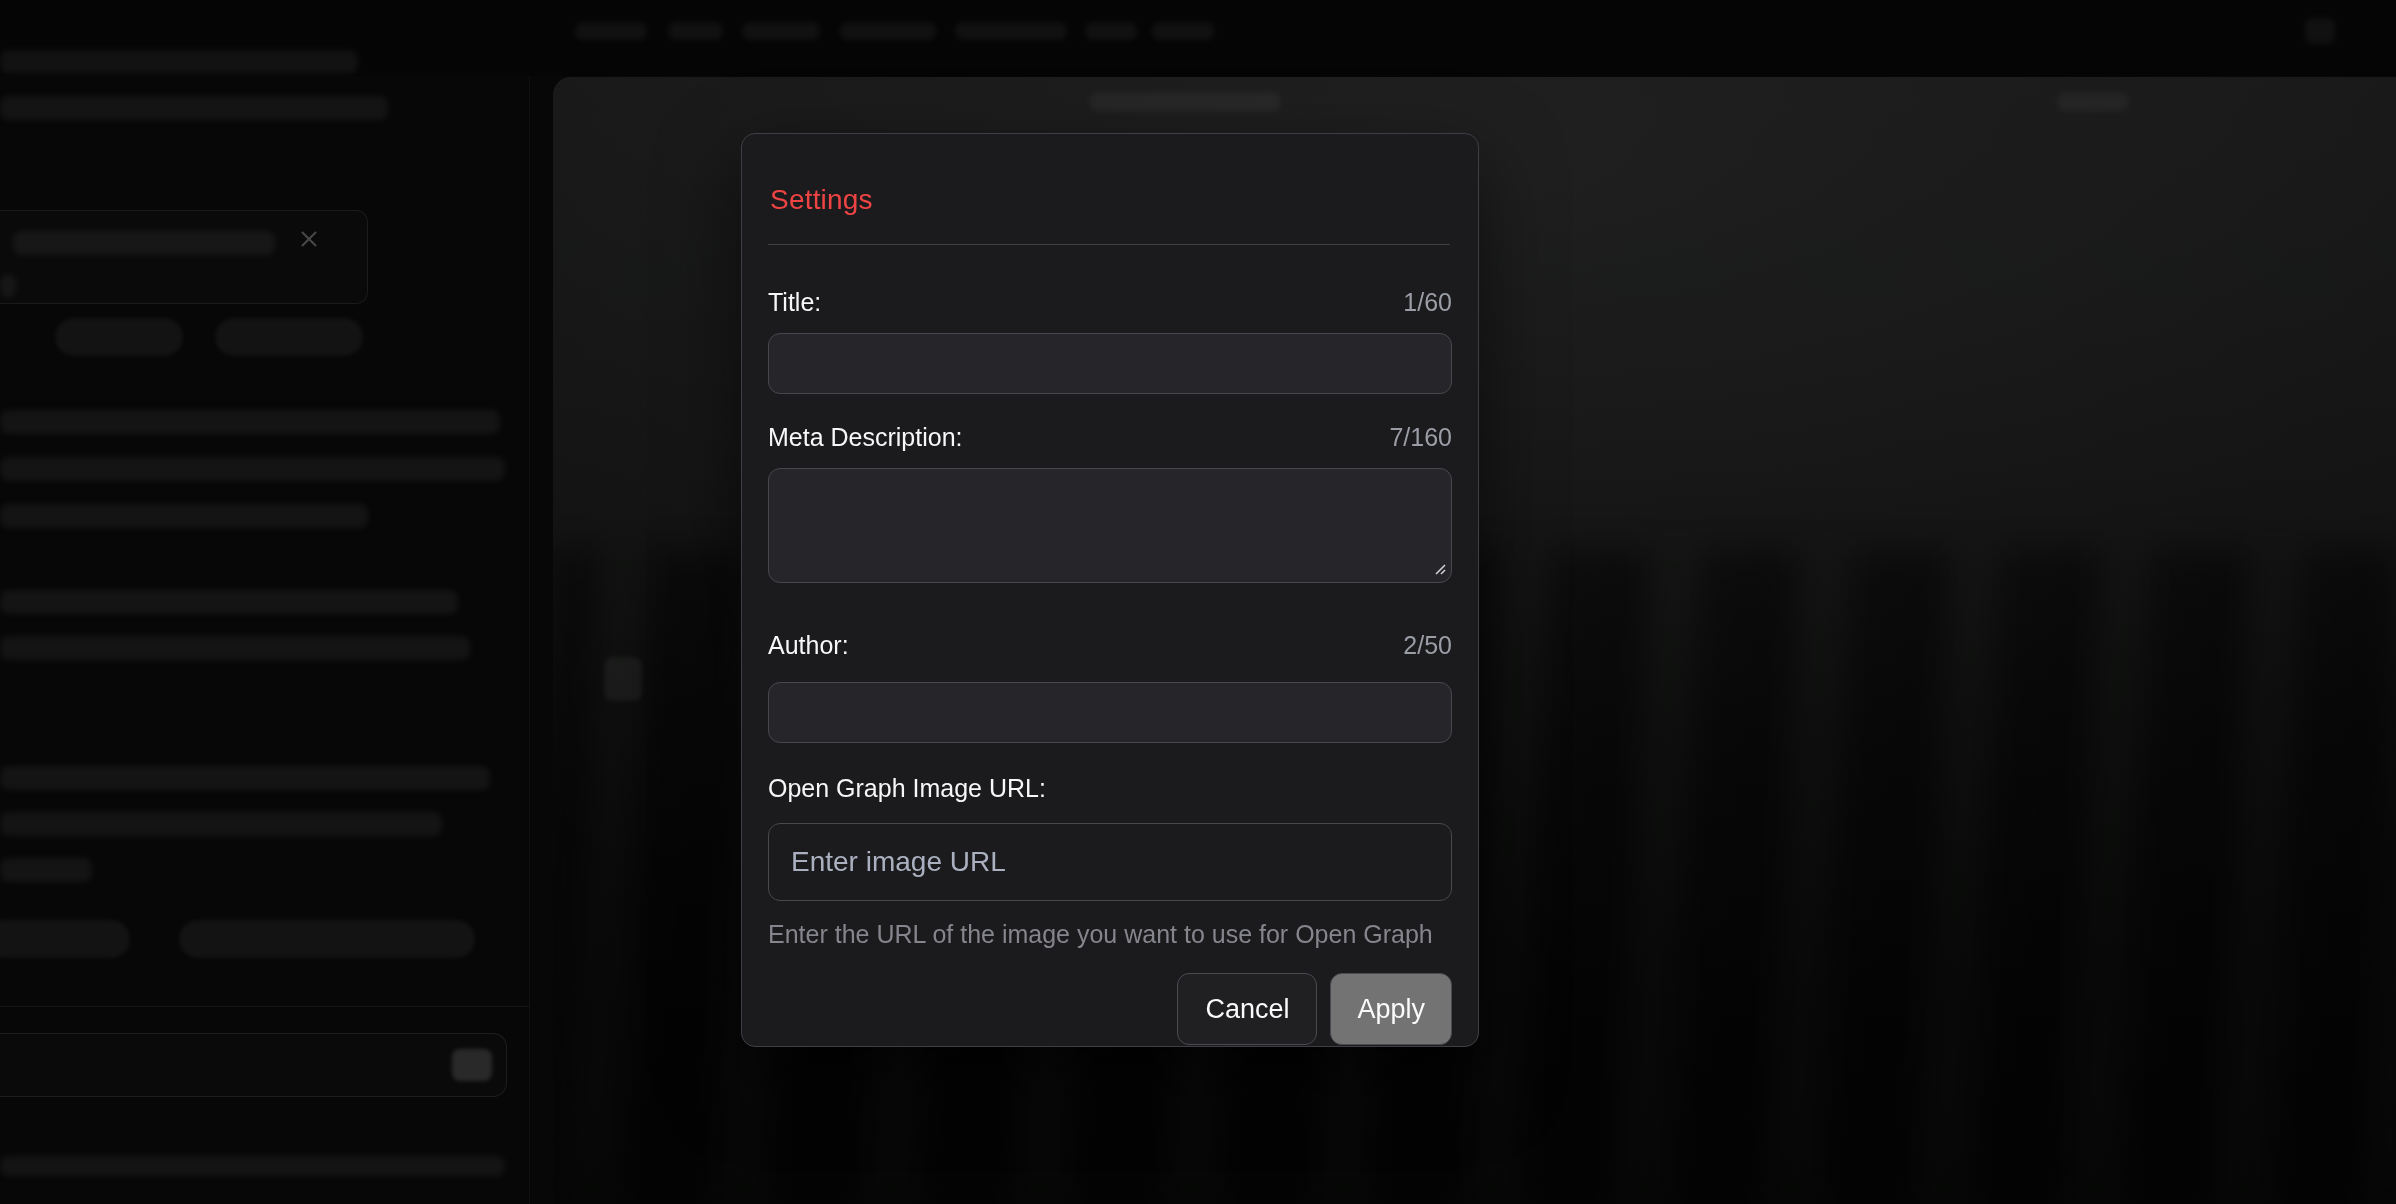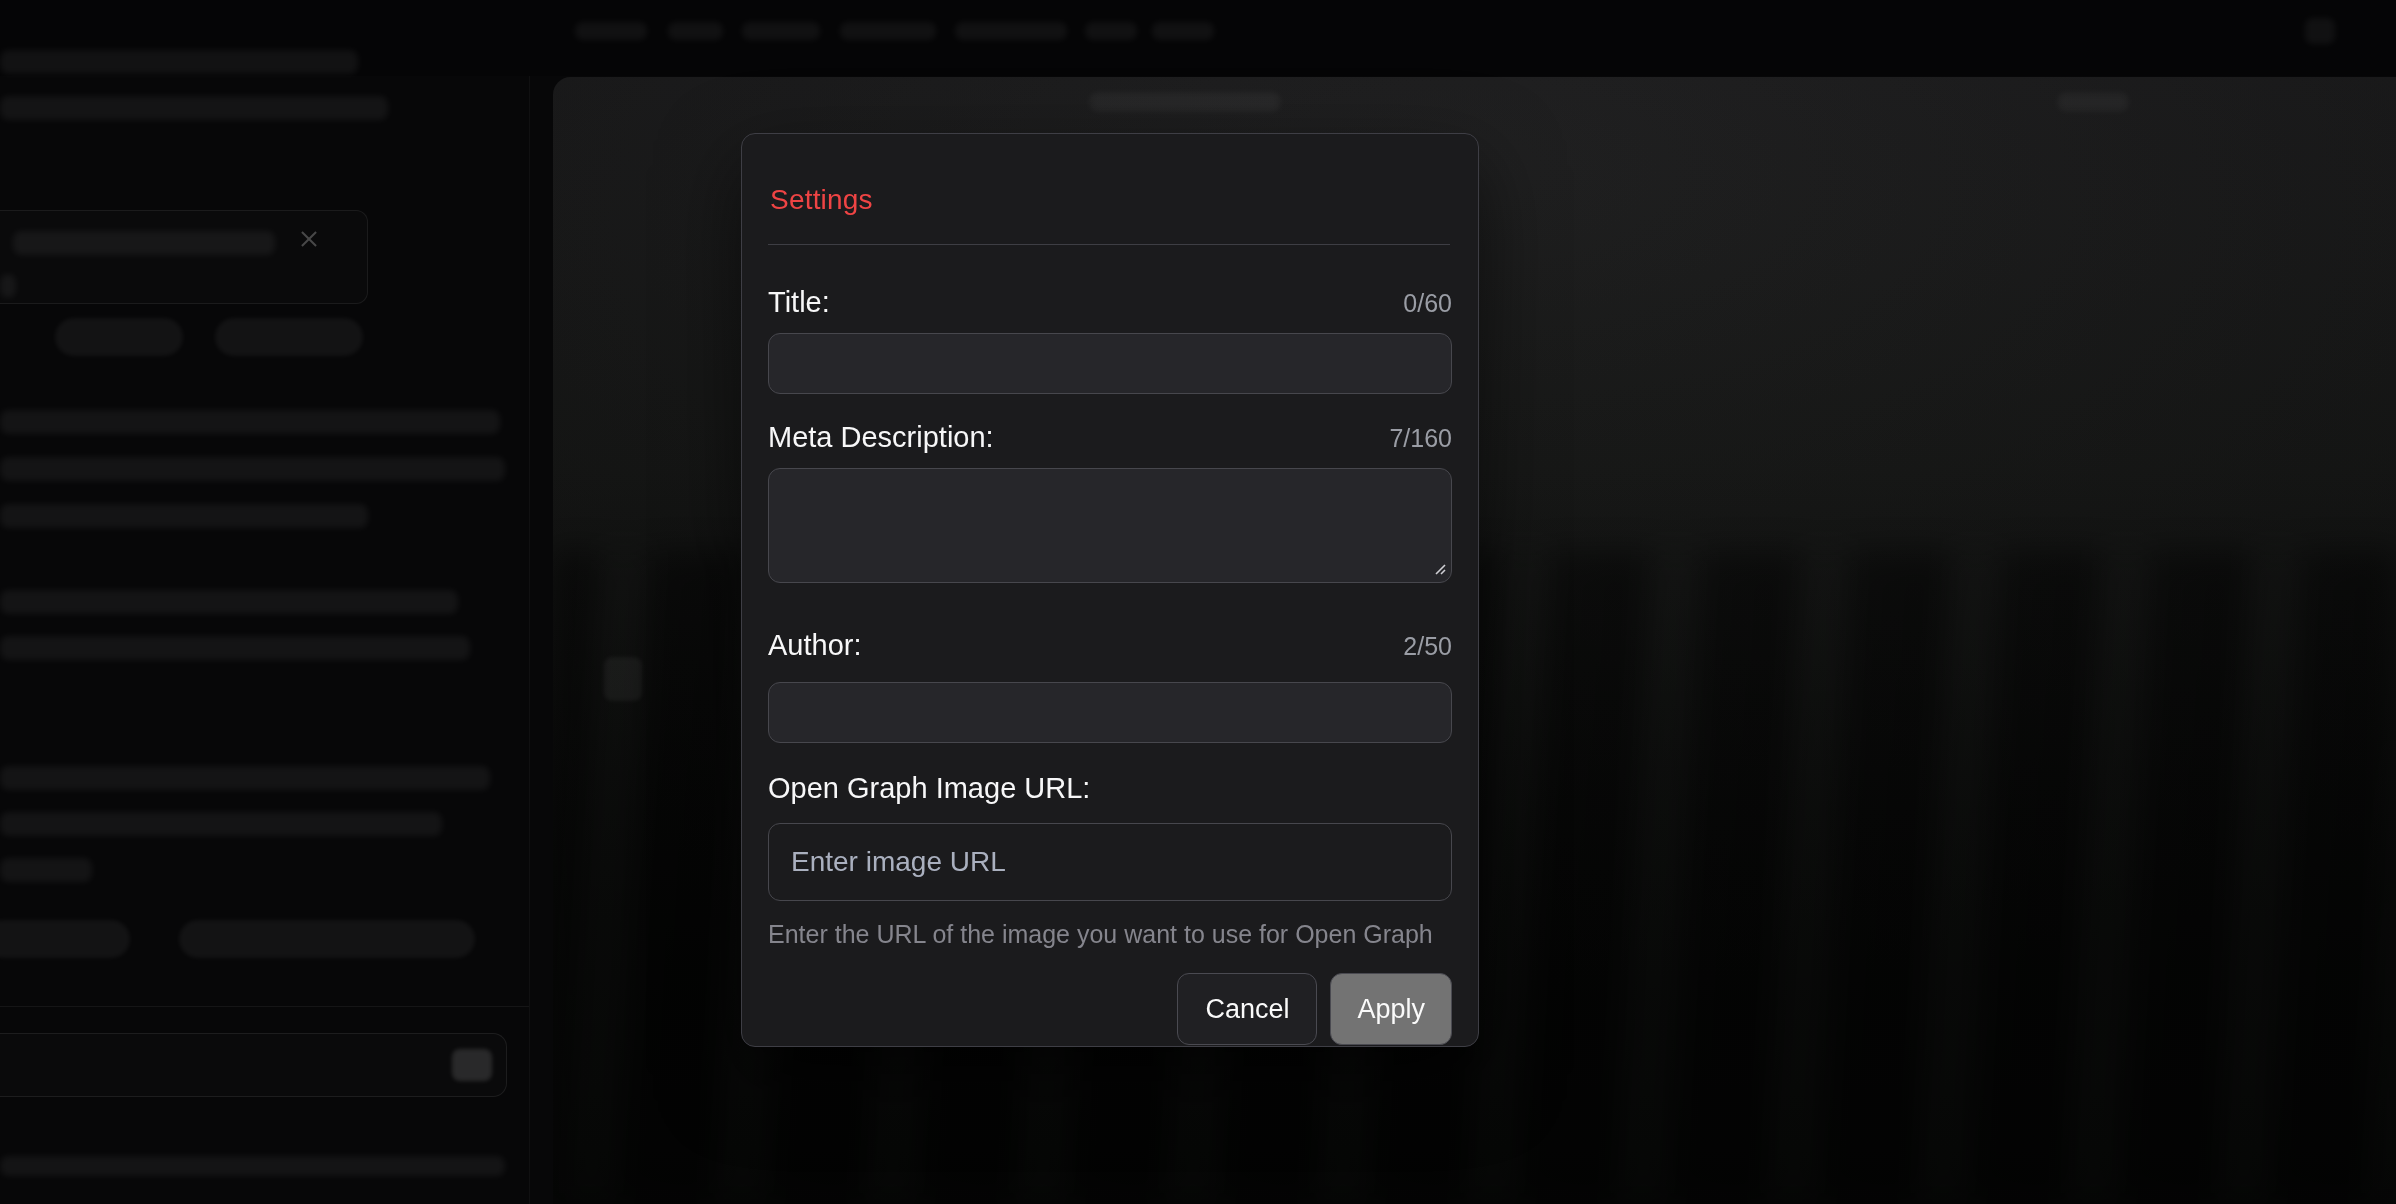--- a/index.html
+++ b/index.html
@@ -34,21 +34,21 @@
         background:rgba(255,255,255,0.05);filter:blur(2px);}
 
   
   .modal{position:absolute;left:741px;top:133px;width:738px;height:914px;box-sizing:border-box;
          background:#1b1b1d;border:1px solid #3e3e45;border-radius:14px;
          box-shadow:0 30px 80px rgba(0,0,0,0.55);color:#f0f0f2;}
   .modal-inner{padding:0 26px 0 26px;}
   .modal-title{margin:48px 0 0 28px;font-size:28px;line-height:36px;font-weight:500;color:#ef4444;letter-spacing:.2px;}
   .modal-divider{height:1px;background:#3e3e44;margin:26px 2px 0 0;}
   .label-row{display:flex;justify-content:space-between;align-items:baseline;}
-  .field-label{font-size:29px;line-height:34px;color:#f7f7f8;}
+  .field-label{font-size:25px;line-height:34px;color:#f7f7f8;}
   .char-counter{font-size:25px;color:#9a9da5;}
   .mt-row1{margin-top:40px;} .mt-row2{margin-top:26px;} .mt-row3{margin-top:45px;} .mt-row4{margin-top:28px;}
   .text-input{display:block;width:100%;height:61px;margin-top:14px;box-sizing:border-box;border-radius:12px;
          background:#26262a;border:1px solid #47474d;color:#f0f0f2;font-size:28px;padding:0 20px;
          font-family:"Liberation Sans",sans-serif;outline:none;}
   .ta-wrap{position:relative;margin-top:14px;}
   .meta-textarea{display:block;width:100%;height:115px;box-sizing:border-box;border-radius:12px;resize:none;
          background:#26262a;border:1px solid #47474d;color:#f0f0f2;font-size:28px;padding:12px 20px;
          font-family:"Liberation Sans",sans-serif;outline:none;}
   .resize-grip{position:absolute;right:5px;bottom:7px;width:18px;height:18px;cursor:nwse-resize;}
@@ -125,21 +125,21 @@
   </div>
 </div>
 
 <div class="modal">
   <div class="modal-title">Settings</div>
   <div class="modal-inner">
     <div class="modal-divider"></div>
 
     <div class="label-row mt-row1">
       <span class="field-label">Title:</span>
-      <span class="char-counter">0/60</span>
+      <span class="char-counter">1/60</span>
     </div>
     <input class="text-input" type="text" value="" style="">
 
     <div class="label-row mt-row2">
       <span class="field-label">Meta Description:</span>
       <span class="char-counter">7/160</span>
     </div>
     <div class="ta-wrap">
       <textarea class="meta-textarea" style=""></textarea>
       <div class="resize-grip">

